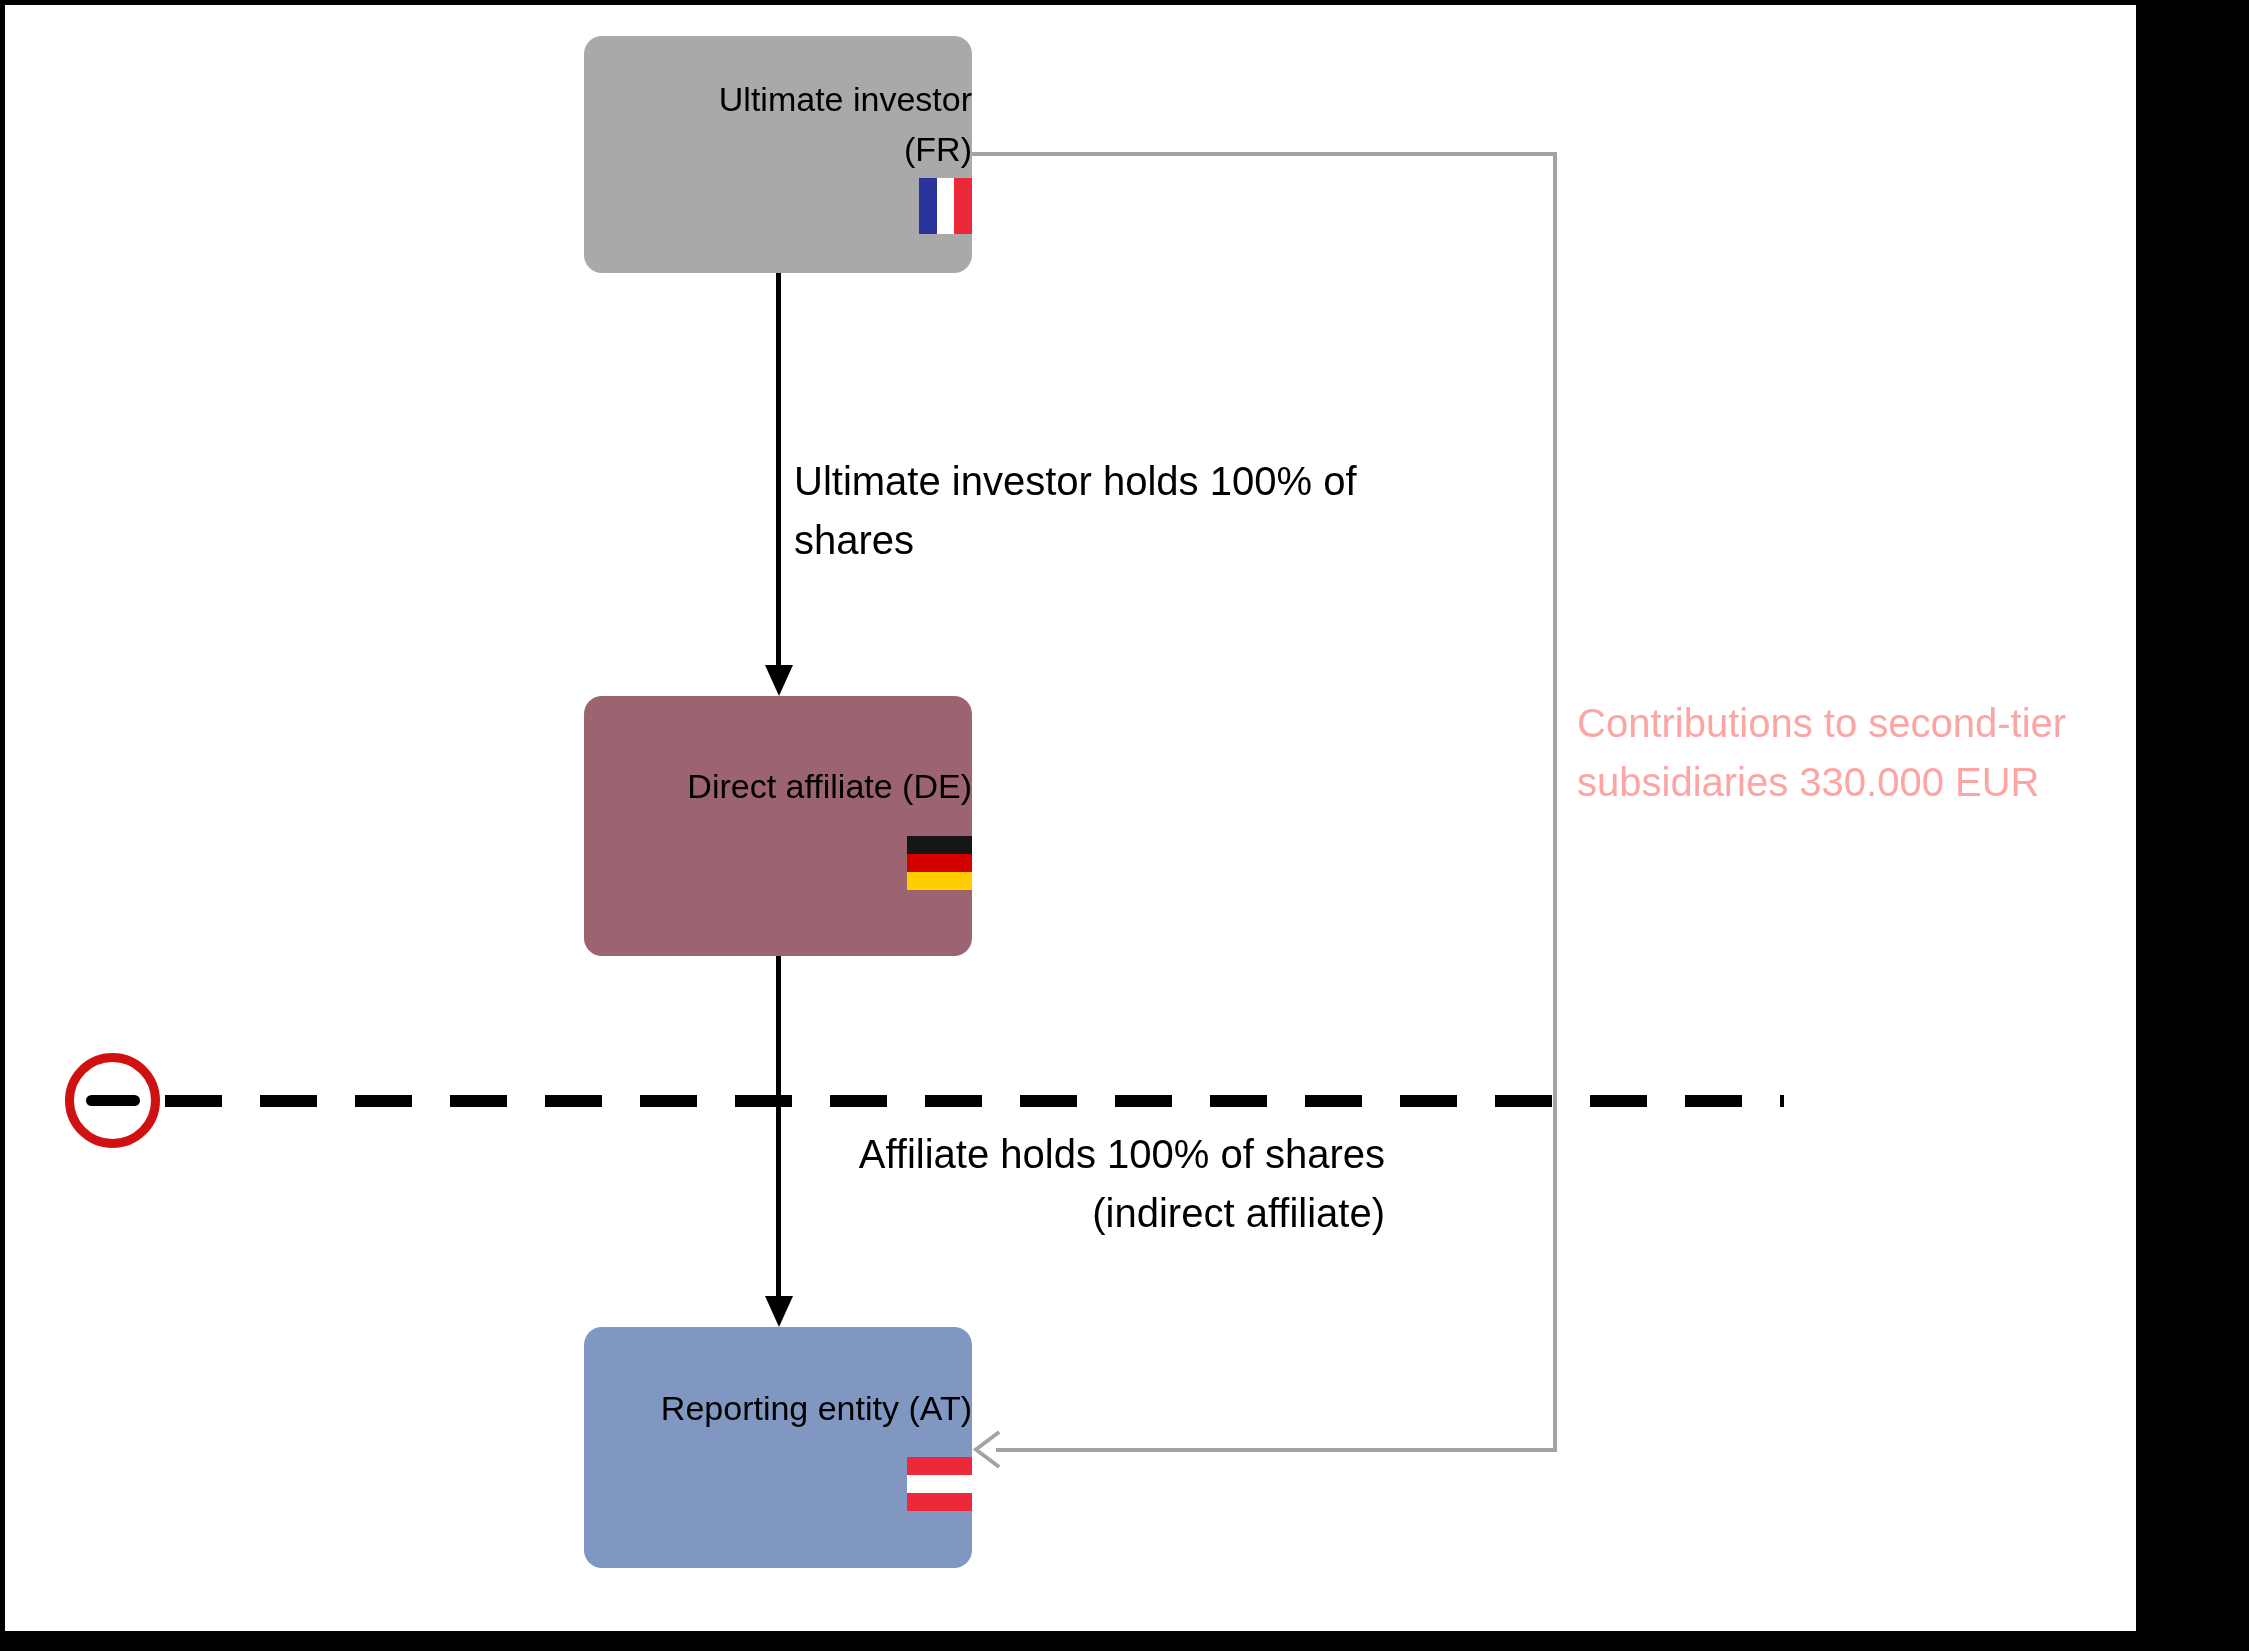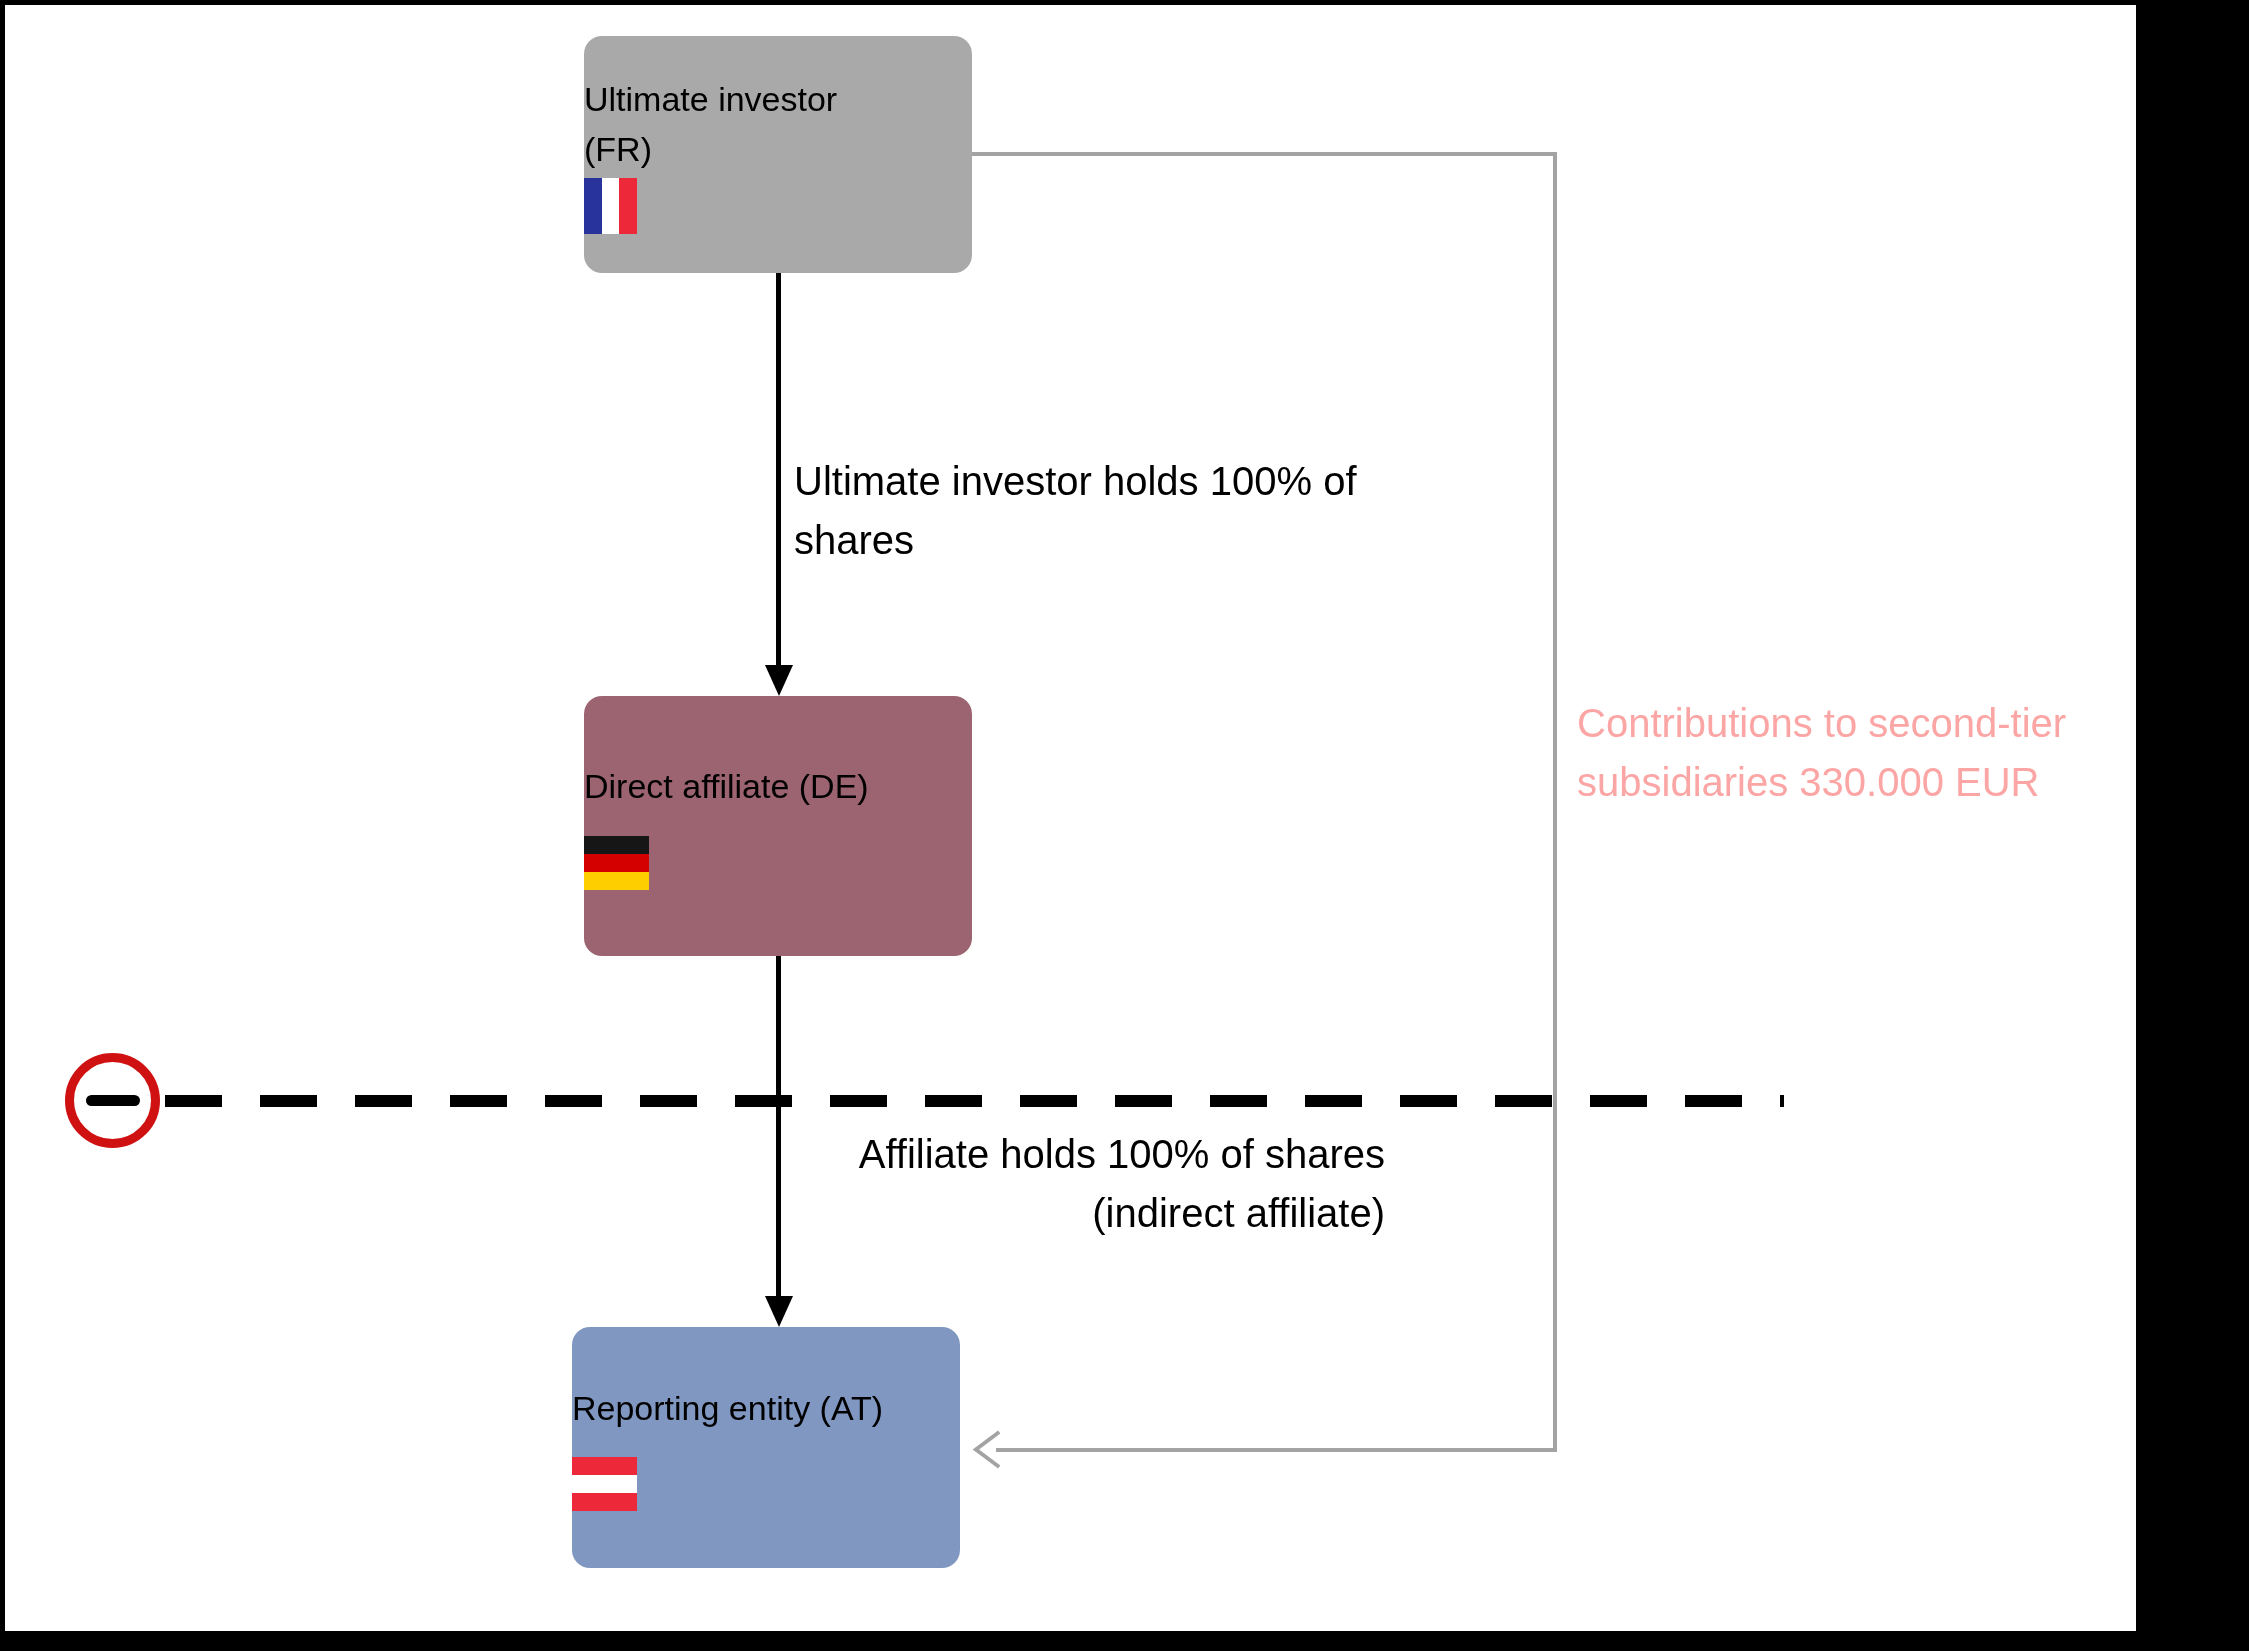--- a/index.html
+++ b/index.html
@@ -21,29 +21,29 @@
     border: 5.2px solid #000000;
     box-sizing: border-box;
     z-index: 0;
   }
   .node {
     position: absolute;
     width: 388px;
     border-radius: 18px;
     display: flex;
     flex-direction: column;
-    align-items: flex-start;
+    align-items: flex-end;
     justify-content: center;
     z-index: 3;
     color: #000000;
   }
   .node-label { font-size: 34px; line-height: 1.45; text-align: center; }
   .node-investor  { left: 584px;  top: 36px;   height: 237px; background: #a9a9a9; }
   .node-affiliate { left: 584px;  top: 696px; height: 260px; background: #9c6370; }
-  .node-entity    { left: 572px;  top: 1327px; height: 241px; background: #8097c1; }
+  .node-entity    { left: 584px;  top: 1327px; height: 241px; background: #8097c1; }
 
   
   .flag { display: flex; overflow: hidden; }
   .flag-fr { width: 53px; height: 56px; margin-top: 3.9px; flex-direction: row; }
   .flag-fr .s { height: 100%; flex: 1; }
   .fr-b { background: #28339c; }
   .fr-w { background: #ffffff; }
   .fr-r { background: #ed2939; }
   .flag-de { width: 65px; height: 54px; margin-top: 24.6px; flex-direction: column; }
   .flag-de .s { width: 100%; flex: 1; }

